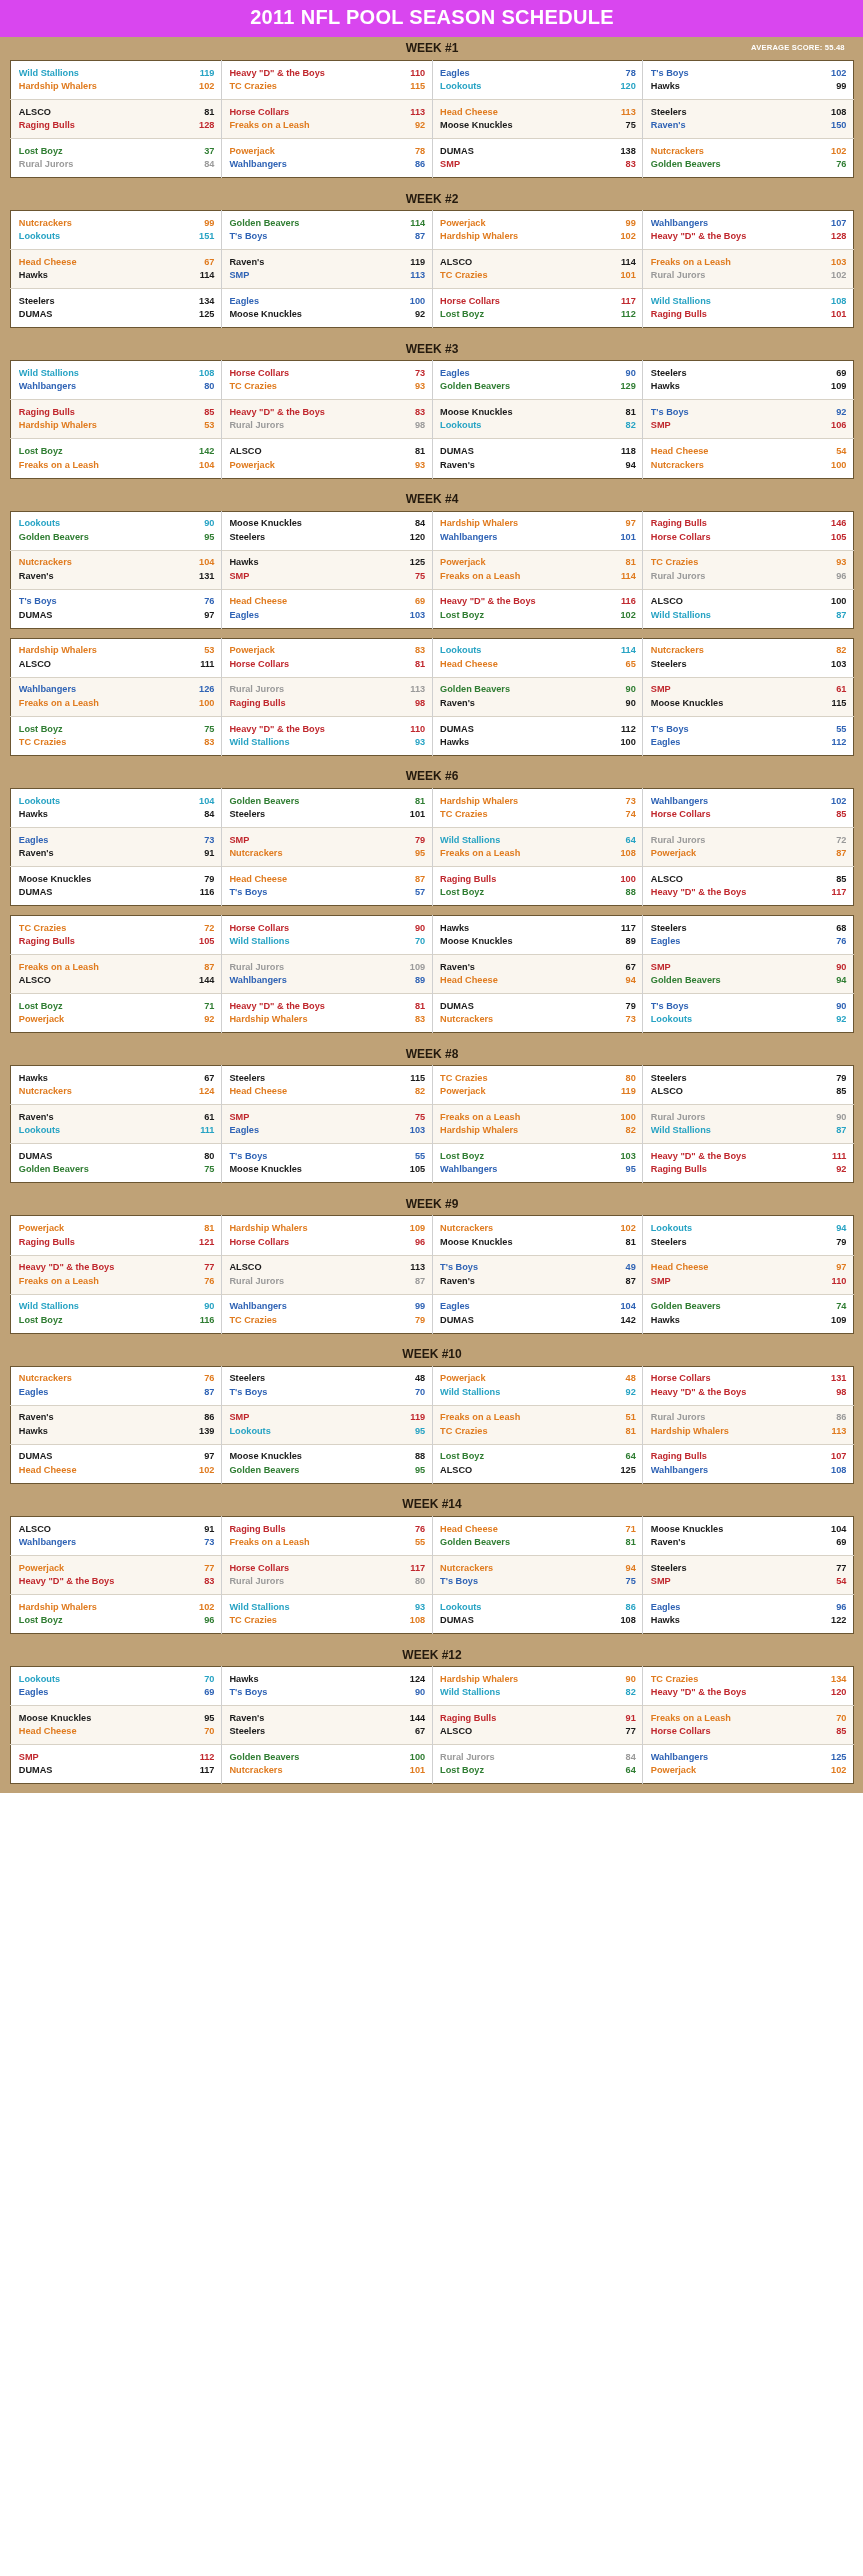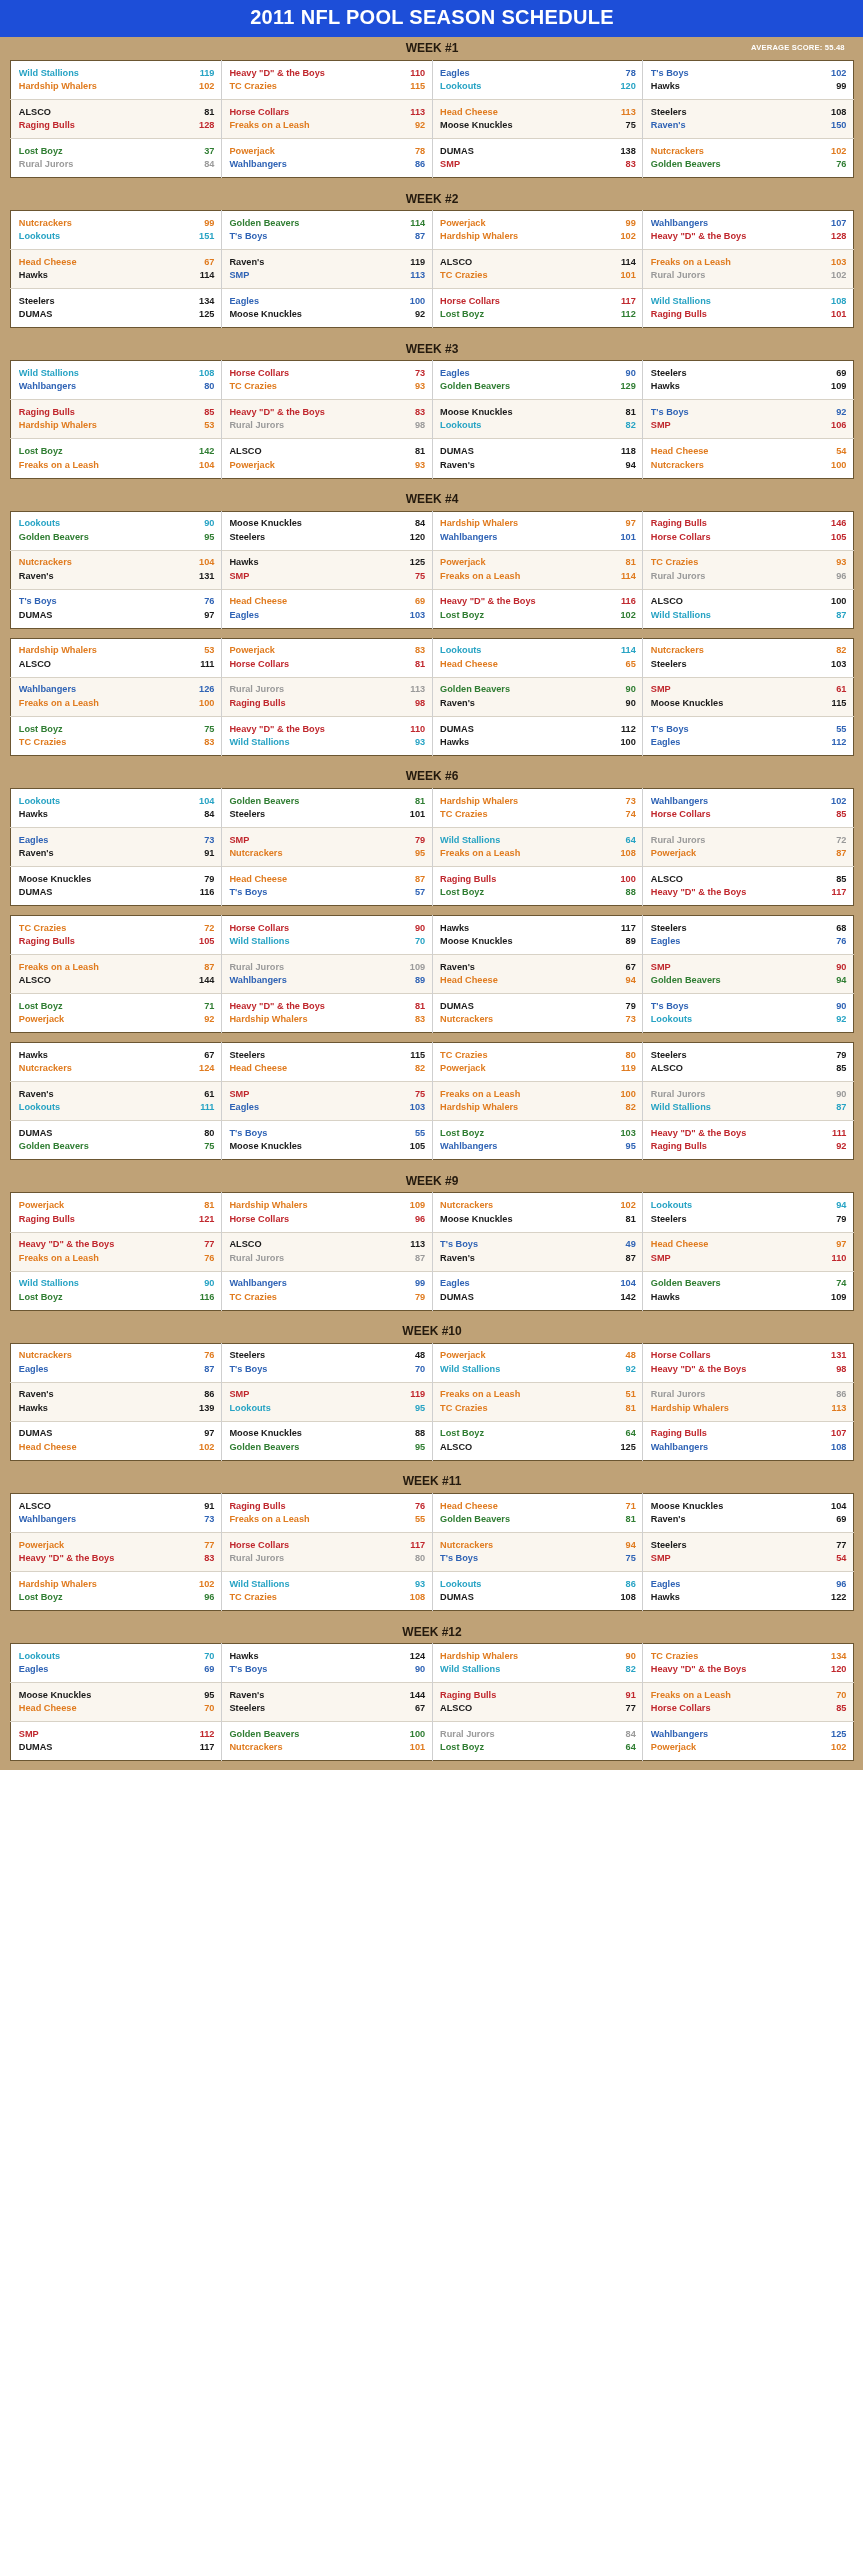--- a/index.html
+++ b/index.html
@@ -1,18 +1,18 @@
 <!DOCTYPE html>
 <html style="font-size:10.2px"><head>
 <meta charset="utf-8">
 <style>
   html,body{margin:0;padding:0;background:#ffffff;}
   body{font-family:"Liberation Sans", sans-serif;}
   #page{width:864px;margin:0;padding:0;background:#ffffff;}
-  .title-bar{background:#1d4ed8;padding:6.4px 0 7.6px 0;text-align:center;}
+  .title-bar{background:#d946ef;padding:6.4px 0 7.6px 0;text-align:center;}
   .title-bar .title{color:#ffffff;font-size:20px;font-weight:bold;letter-spacing:0.3px;}
   .week-wrap{background:#bfa277;padding:0 10.2px 9px 10.2px;}
   .week-header{position:relative;text-align:center;padding:4.5px 0 4.5px 0;}
   .week-header .wk{font-size:12px;font-weight:bold;color:#241a0e;}
   .avg{position:absolute;right:9px;top:6.4px;font-size:7.6px;font-weight:bold;color:#ffffff;letter-spacing:0.2px;}
   table.games{width:100%;border-collapse:collapse;background:#ffffff;border:1.3px solid #6b5632;}
   table.games td{vertical-align:top;padding:0;}
   .cell{padding:5.7px 6.4px 5.7px 7.6px;}
   .row-line{display:flex;justify-content:space-between;align-items:baseline;font-size:9.2px;font-weight:bold;line-height:1.45;}
   .row-line .nm{white-space:nowrap;overflow:hidden;text-overflow:ellipsis;padding-right:5.1px;}
@@ -1122,20 +1122,21 @@
                     <span class="nm">Lookouts</span>
                     <span class="sc">92</span>
                   </div>
                 </div>
               </td>
             </tr>
           </tbody>
         </table>
       </div>
       <div class="week-wrap">
+        <div class="week-header"><span class="wk">WEEK #8</span></div>
         <table class="games">
           <tbody>
             <tr class="band-a">
               <td class="game">
                 <div class="cell">
                   <div class="row-line" style="color: rgb(26, 26, 26);">
                     <span class="nm">Hawks</span>
                     <span class="sc">67</span>
                   </div>
                   <div class="row-line" style="color: rgb(224, 123, 31);">
@@ -1592,21 +1593,21 @@
                     <span class="nm">Wahlbangers</span>
                     <span class="sc">108</span>
                   </div>
                 </div>
               </td>
             </tr>
           </tbody>
         </table>
       </div>
       <div class="week-wrap">
-        <div class="week-header"><span class="wk">WEEK #11</span></div>
+        <div class="week-header"><span class="wk">WEEK #14</span></div>
         <table class="games">
           <tbody>
             <tr class="band-a">
               <td class="game">
                 <div class="cell">
                   <div class="row-line" style="color: rgb(26, 26, 26);">
                     <span class="nm">ALSCO</span>
                     <span class="sc">91</span>
                   </div>
                   <div class="row-line" style="color: rgb(47, 99, 181);">

